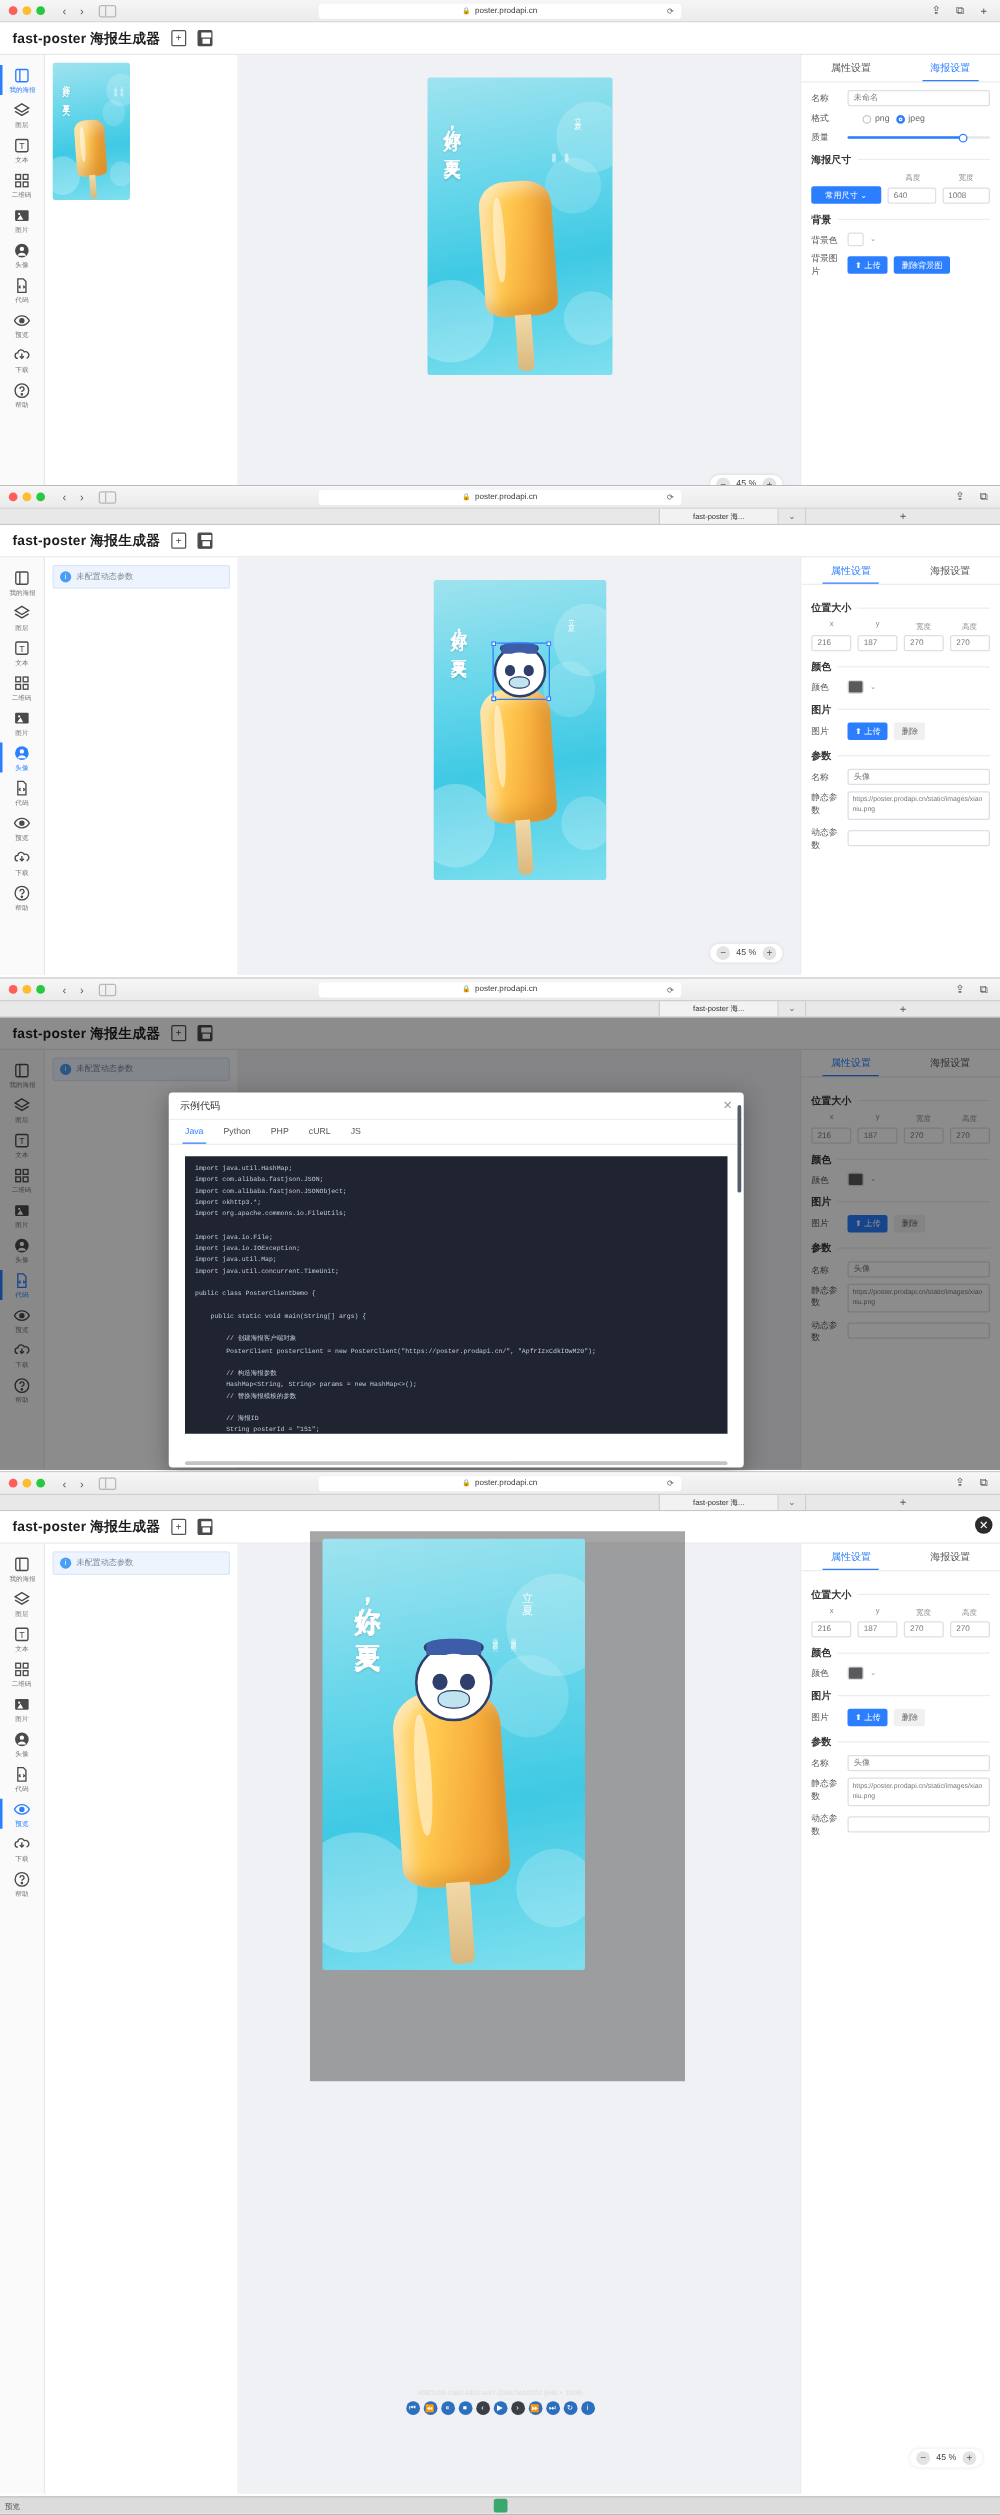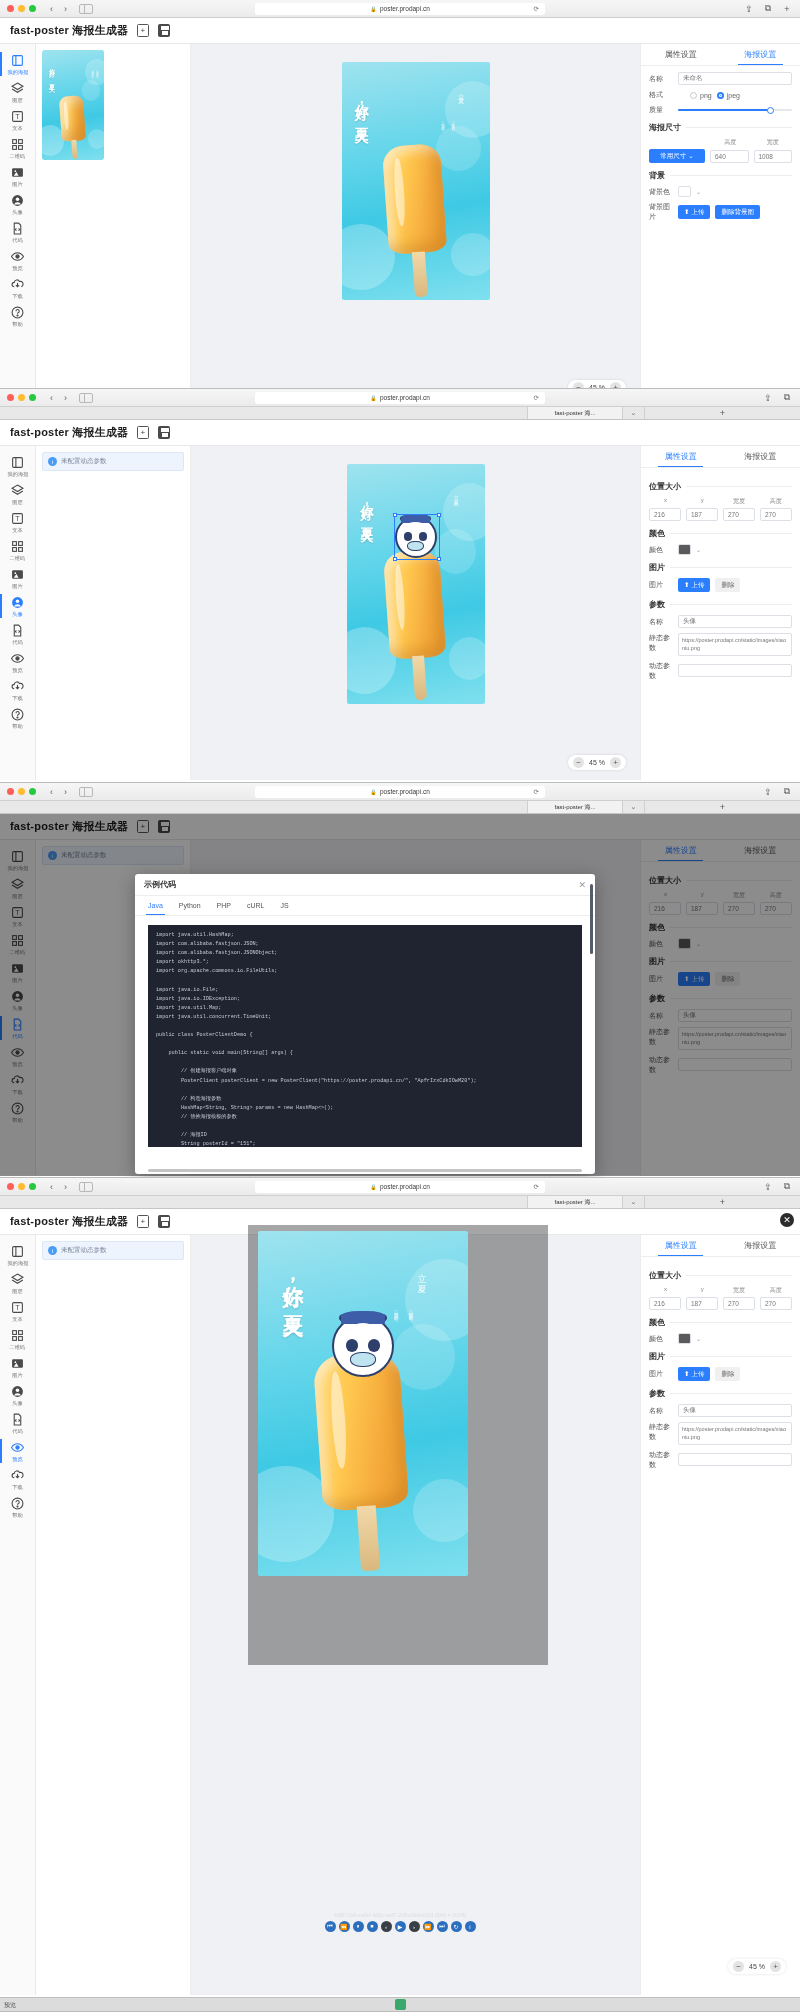--- a/index.html
+++ b/index.html
@@ -158,21 +158,21 @@
   .swatch { width:13px; height:11px; border:1px solid #dcdfe6; border-radius:2px; background:#fff; }
   .swatch.dark { background:#5a5a5a; }
   .ta { flex:1; border:1px solid #dcdfe6; border-radius:2px; font-size:5.5px; color:#777;
         padding:2px 3px; line-height:1.5; word-break:break-all; min-height:13px;}
 
   
   .overlay { position:absolute; inset:0; background:rgba(0,0,0,.45); }
   .modal { position:absolute; left:135px; top:60px; width:460px; height:300px; background:#fff;
            border-radius:3px; overflow:hidden; box-shadow:0 4px 18px rgba(0,0,0,.3); }
   .mhead { height:22px; border-bottom:1px solid #eee; display:flex; align-items:center;
-           padding:0 9px; font-size:8px; font-weight:bold; color:#333; }
+           padding:0 9px; font-size:8px; font-weight:normal; color:#333; }
   .mclose { margin-left:auto; font-size:9px; color:#999; }
   .mtabs { display:flex; height:20px; gap:16px; padding:0 13px; border-bottom:1px solid #eee;
            align-items:center; font-size:7px; color:#555; }
   .mtabs .mt.active { color:#2b7fff; position:relative; }
   .mtabs .mt.active:after{content:""; position:absolute; left:-2px; right:-2px; bottom:-6px; height:1.5px; background:#2b7fff;}
   .code { background:#1f2430; margin:9px 13px 0; height:222px; overflow:hidden; padding:6px 8px;
           font-family:"Liberation Mono","DejaVu Sans Mono",monospace; font-size:5.2px; line-height:1.75;
           color:#c3cbd6; white-space:pre; position:relative;}
   .scrollv { position:absolute; right:2px; top:10px; width:3px; height:70px; background:#555c6a; border-radius:2px;}
   .scrollh { position:absolute; left:13px; right:13px; bottom:2px; height:3px; background:#c4c4c4; border-radius:2px;}

